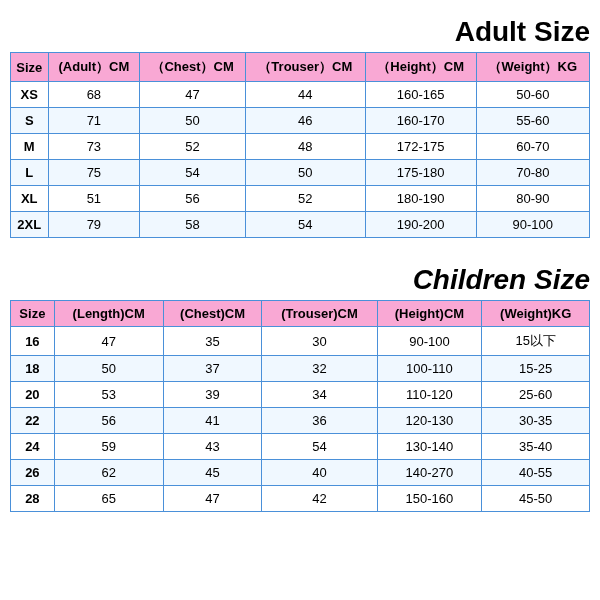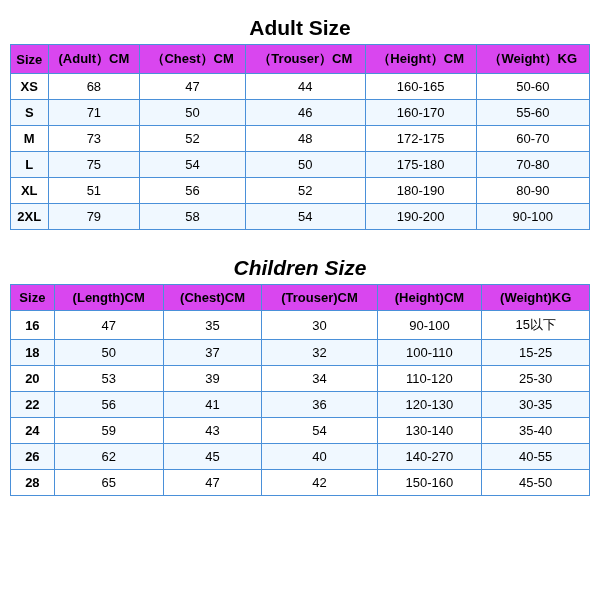--- a/index.html
+++ b/index.html
@@ -10,38 +10,38 @@
       min-height: 600px;
       display: flex;
       justify-content: center;
       align-items: flex-start;
       padding: 10px;
     }
     .container {
       width: 580px;
     }
     .section-title {
-      text-align: center;
-      font-size: 21px;
+      text-align: right;
+      font-size: 28px;
       font-weight: bold;
       padding: 6px 0 4px;
       background: #fff;
     }
     table {
       width: 100%;
       border-collapse: collapse;
       font-size: 13px;
     }
     th, td {
       border: 1px solid #4a90d9;
       text-align: center;
       padding: 5px 2px;
     }
     thead tr {
-      background-color: #d946ef;
+      background-color: #f9a8d4;
       color: #000;
       font-weight: bold;
       margin-top: 8px;
     }
     tbody tr:nth-child(even) {
       background-color: #f0f8ff;
     }
     tbody tr:nth-child(odd) {
       background-color: #fff;
     }
@@ -150,21 +150,21 @@
           <td>32</td>
           <td>100-110</td>
           <td>15-25</td>
         </tr>
         <tr>
           <td>20</td>
           <td>53</td>
           <td>39</td>
           <td>34</td>
           <td>110-120</td>
-          <td>25-30</td>
+          <td>25-60</td>
         </tr>
         <tr>
           <td>22</td>
           <td>56</td>
           <td>41</td>
           <td>36</td>
           <td>120-130</td>
           <td>30-35</td>
         </tr>
         <tr>

